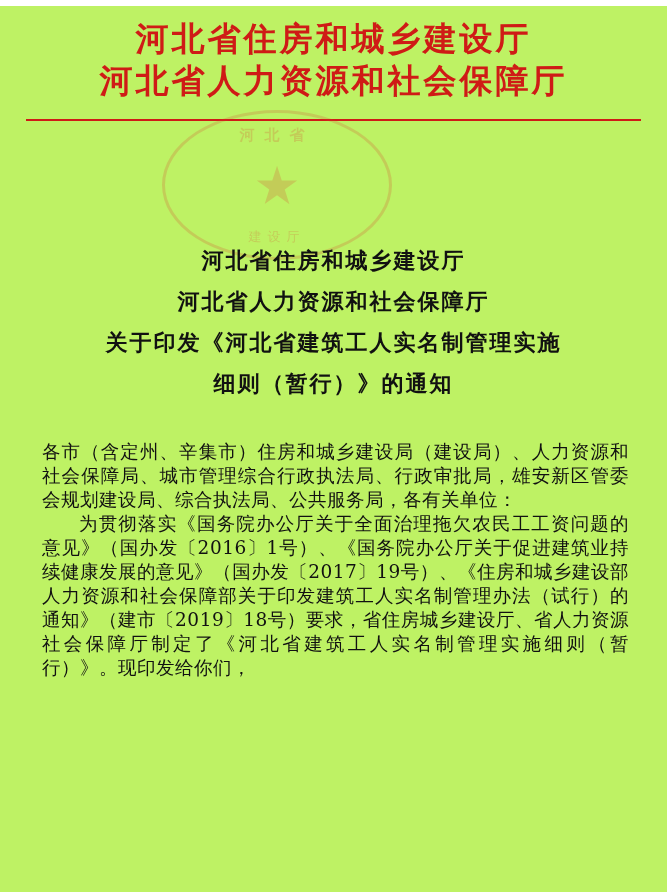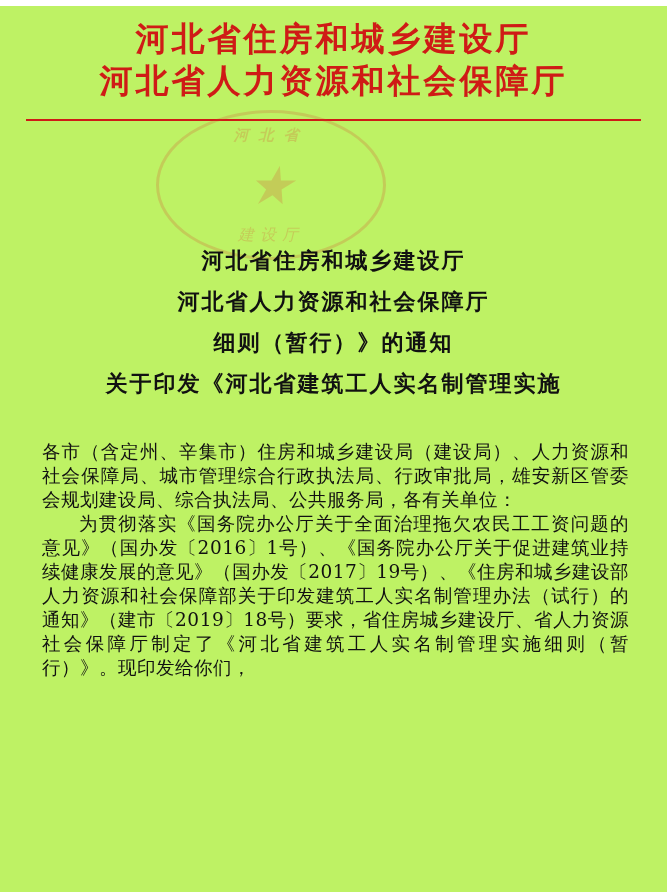--- a/index.html
+++ b/index.html
@@ -46,26 +46,25 @@
     left: 26px;
     right: 26px;
     height: 2px;
     background: #cf1b16;
   }
 
   
   .seal {
     position: absolute;
     top: 110px;
-    left: 156px;
+    left: 162px;
     width: 230px;
     height: 150px;
     opacity: 0.20;
     pointer-events: none;
-    font-style: italic;
   }
   .seal .ring {
     position: absolute;
     inset: 0;
     border: 3px solid #d93a2b;
     border-radius: 50%;
   }
   .seal .star {
     position: absolute;
     left: 50%;
@@ -86,21 +85,21 @@
     letter-spacing: 10px;
     font-weight: bold;
   }
   .seal .seal-text-b {
     position: absolute;
     left: 0;
     right: 0;
     bottom: 14px;
     text-align: center;
     color: #d93a2b;
-    font-size: 16px;
+    font-size: 13px;
     letter-spacing: 6px;
   }
 
   
   .doc-number {
     position: absolute;
     top: 172px;
     right: 36px;
     font-size: 17px;
     letter-spacing: 1px;
@@ -167,22 +166,22 @@
     <div class="ring"></div>
     <div class="seal-text">河北省</div>
     <div class="star">★</div>
     <div class="seal-text-b">建设厅</div>
   </div>
 
 
   <div class="title-block">
     <div class="title-line">河北省住房和城乡建设厅</div>
     <div class="title-line">河北省人力资源和社会保障厅</div>
+    <div class="title-line">关于印发《河北省建筑工人实名制管理实施</div>
     <div class="title-line">细则（暂行）》的通知</div>
-    <div class="title-line">关于印发《河北省建筑工人实名制管理实施</div>
   </div>
 
   <div class="body-block">
     <p class="para">各市（含定州、辛集市）住房和城乡建设局（建设局）、人力资源和社会保障局、城市管理综合行政执法局、行政审批局，雄安新区管委会规划建设局、综合执法局、公共服务局，各有关单位：</p>
     <p class="para indent">为贯彻落实《国务院办公厅关于全面治理拖欠农民工工资问题的意见》（国办发〔2016〕1号）、《国务院办公厅关于促进建筑业持续健康发展的意见》（国办发〔2017〕19号）、《住房和城乡建设部　人力资源和社会保障部关于印发建筑工人实名制管理办法（试行）的通知》（建市〔2019〕18号）要求，省住房城乡建设厅、省人力资源社会保障厅制定了《河北省建筑工人实名制管理实施细则（暂行）》。现印发给你们，</p>
   </div>
 
 </div>
 
 </body></html>

